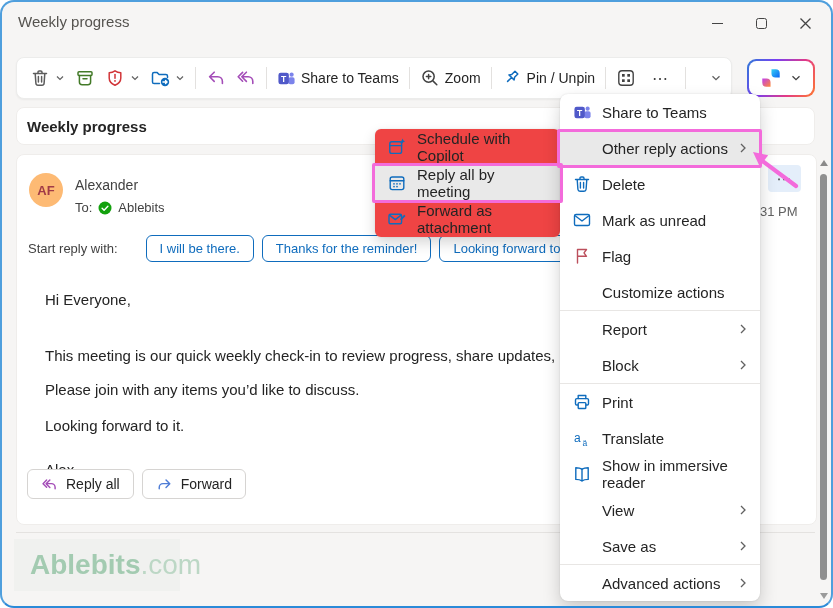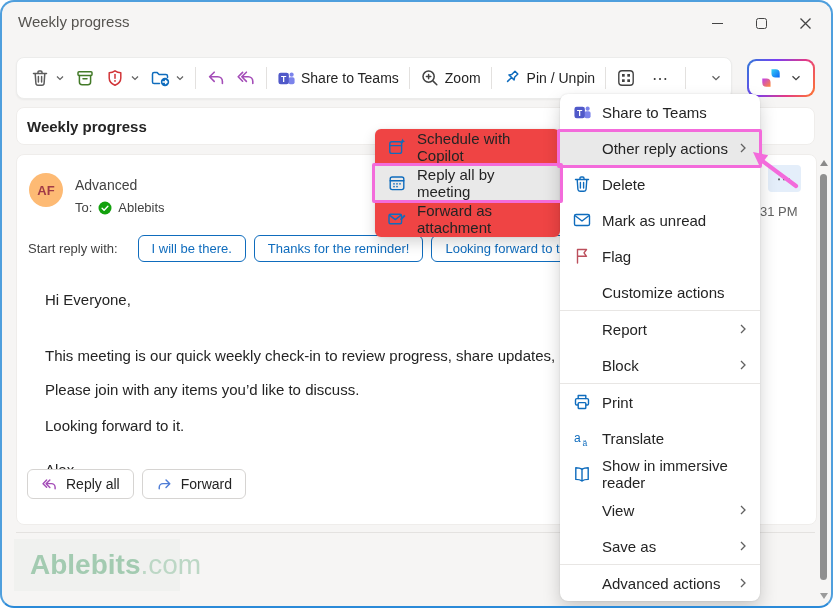--- a/index.html
+++ b/index.html
@@ -24,21 +24,21 @@
   
   .subject-bar{position:absolute;left:14px;top:105px;width:799px;height:38px;background:#fff;border:1px solid #efedeb;border-radius:8px;display:flex;align-items:center;padding:0 10px;z-index:1;}
   .subject-bar span{font-size:15px;font-weight:bold;color:#242424;}
   .msg-card{position:absolute;left:14px;top:152px;width:801px;height:371px;background:#fff;border:1px solid #efedeb;border-radius:8px;z-index:1;}
   .avatar{position:absolute;left:12px;top:18px;width:34px;height:34px;border-radius:50%;background:#fdba74;color:#a13b47;font-size:13px;font-weight:bold;display:flex;align-items:center;justify-content:center;}
   .sender{position:absolute;left:58px;top:22px;font-size:14px;color:#424242;}
   .to-row{position:absolute;left:58px;top:45px;display:flex;align-items:center;gap:6px;font-size:13px;color:#424242;}
   .hdr-more{position:absolute;left:751px;top:10px;width:33px;height:27px;background:#e4eefa;border:none;border-radius:4px;color:#424242;font-size:15px;letter-spacing:1px;display:flex;align-items:center;justify-content:center;cursor:default;}
   .timestamp{position:absolute;left:743px;top:49px;font-size:13px;color:#616161;white-space:nowrap;}
   .start-row{position:absolute;left:11px;top:80px;display:flex;align-items:center;gap:8px;white-space:nowrap;}
-  .start-label{font-size:13px;color:#424242;margin-right:12px;}
+  .start-label{font-size:13px;color:#424242;margin-right:20px;}
   .pill{height:27px;display:flex;align-items:center;padding:0 13px;border:1px solid #0f6cbd;border-radius:6px;background:#fff;color:#0f6cbd;font-size:13px;white-space:nowrap;cursor:default;}
   .body-text{position:absolute;left:16px;top:122px;width:740px;font-size:15px;color:#242424;line-height:22px;}
   .body-text p{margin:12px;white-space:nowrap;}
   .p2{margin-top:34px !important;}
   .p3{margin-top:14px !important;}
   .p4{margin-top:22px !important;text-decoration:underline;}
   .action-row{position:absolute;left:10px;top:314px;display:flex;gap:8px;}
   .act-btn{height:30px;display:flex;align-items:center;gap:8px;padding:0 13px;border:1px solid #d6d4d2;border-radius:6px;background:#fff;font-size:14px;color:#242424;cursor:default;}
   
   .footer-divider{position:absolute;left:14px;top:530px;width:799px;height:1px;background:#e4e2e0;}
@@ -211,21 +211,21 @@
         </svg>
     </div>
   </div>
 
   <div class="subject-bar">
     <span>Weekly progress</span>
   </div>
 
   <div class="msg-card">
     <div class="avatar">AF</div>
-    <div class="sender">Advanced</div>
+    <div class="sender">Alexander</div>
     <div class="to-row">
       <span>To:</span>
       <svg width="14" height="14" viewBox="0 0 14 14">
           <circle cx="7" cy="7" r="6.5" fill="#13a10e"></circle>
           <path d="M4.1 7.2l2 2 3.8-4" stroke="#fff" stroke-width="1.4" fill="none" stroke-linecap="round" stroke-linejoin="round"></path>
         </svg>
       <span>Ablebits</span>
     </div>
     <button class="hdr-more">
         <span>⋯</span>

